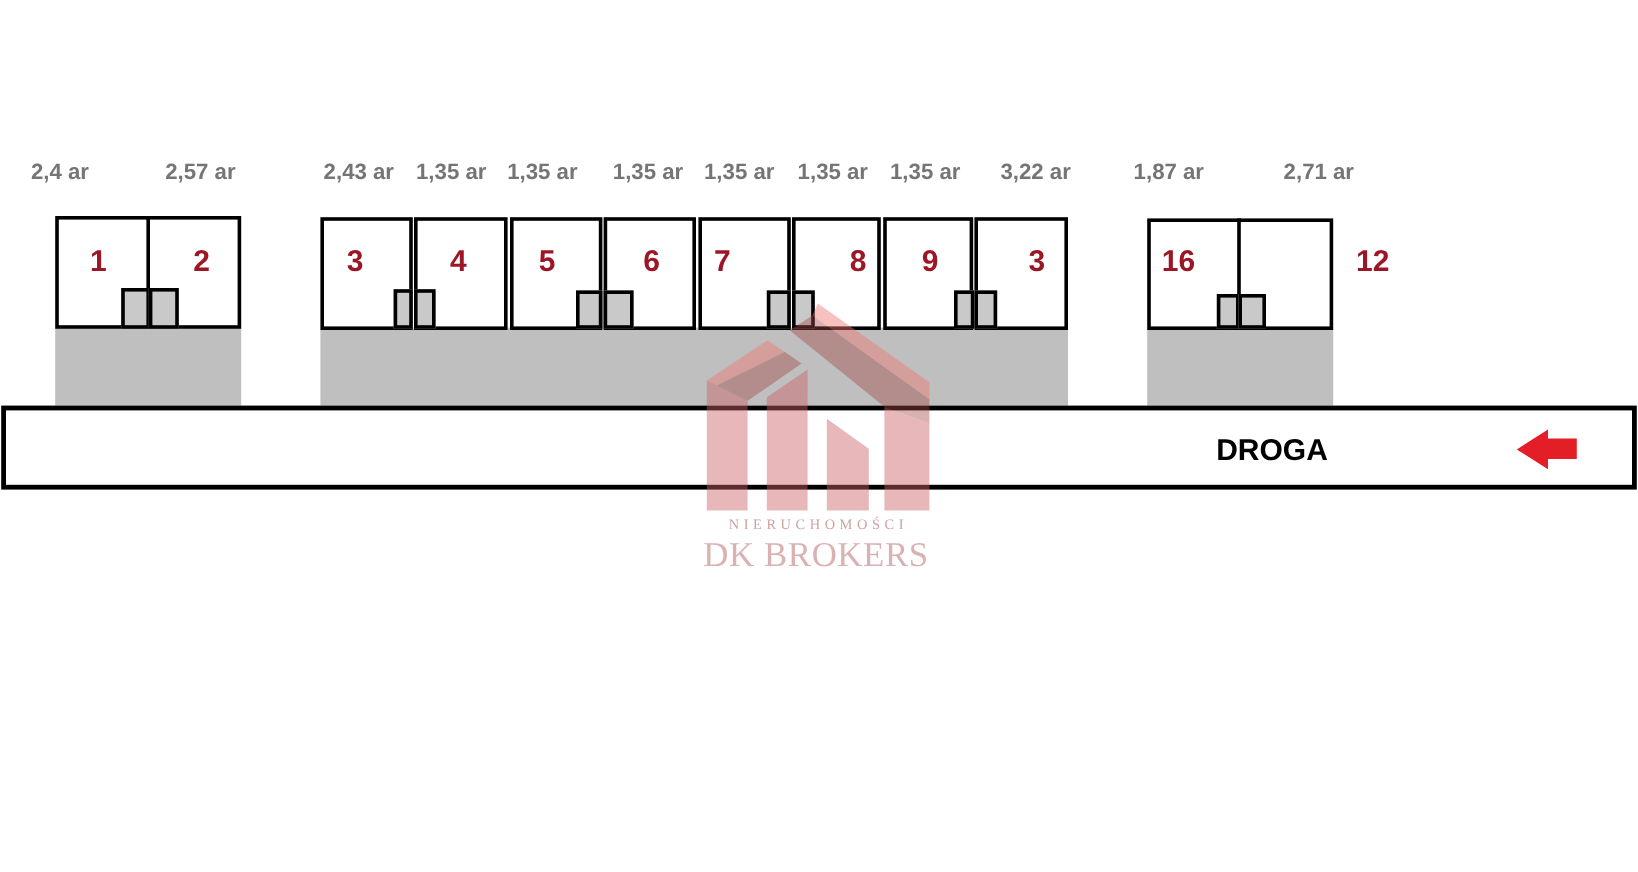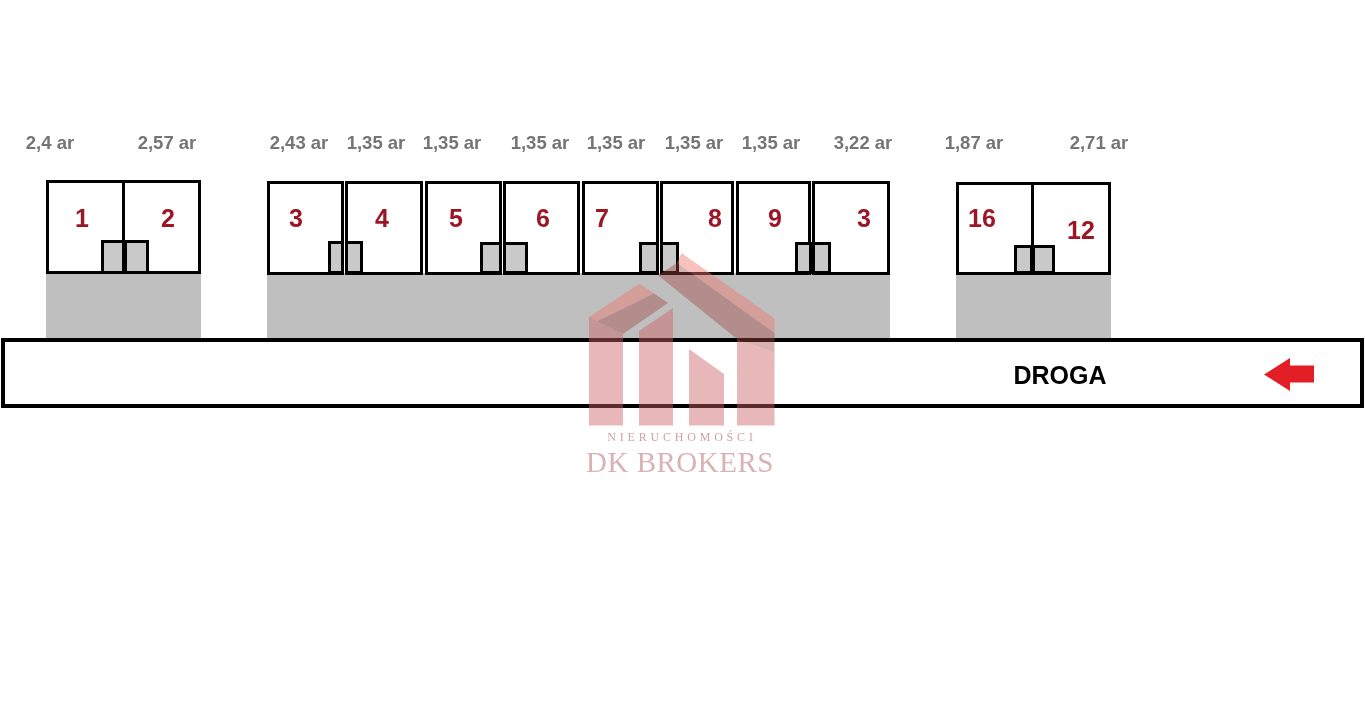--- a/index.html
+++ b/index.html
@@ -104,21 +104,21 @@
 <div class="num" style="left:602px;">7</div>
 
 <div class="num" style="left:715px;">8</div>
 
 <div class="num" style="left:775px;">9</div>
 
 <div class="num" style="left:864px;">3</div>
 
 <div class="num" style="left:982px;">16</div>
 
-<div class="num" style="left:1081px;margin-top:12px;">12</div>
+<div class="num" style="left:1144px;">12</div>
 
 <div style="position:absolute;left:1px;top:338px;width:1363px;height:70px;background:#ffffff;
      border:4px solid #000;box-sizing:border-box;"></div>
 
 <div style="position:absolute;left:1060px;top:360px;height:30px;line-height:30px;font-size:25px;
      font-weight:bold;color:#000;transform:translateX(-50%);letter-spacing:0px;">DROGA</div>
 
 <svg style="position:absolute;left:1260px;top:354px;" width="60" height="42" viewBox="0 0 60 42">
 <polygon points="4,20.5 30,4 30,11.5 54,11.5 54,28.5 30,28.5 30,37" fill="#e41e26"></polygon>
 </svg>

